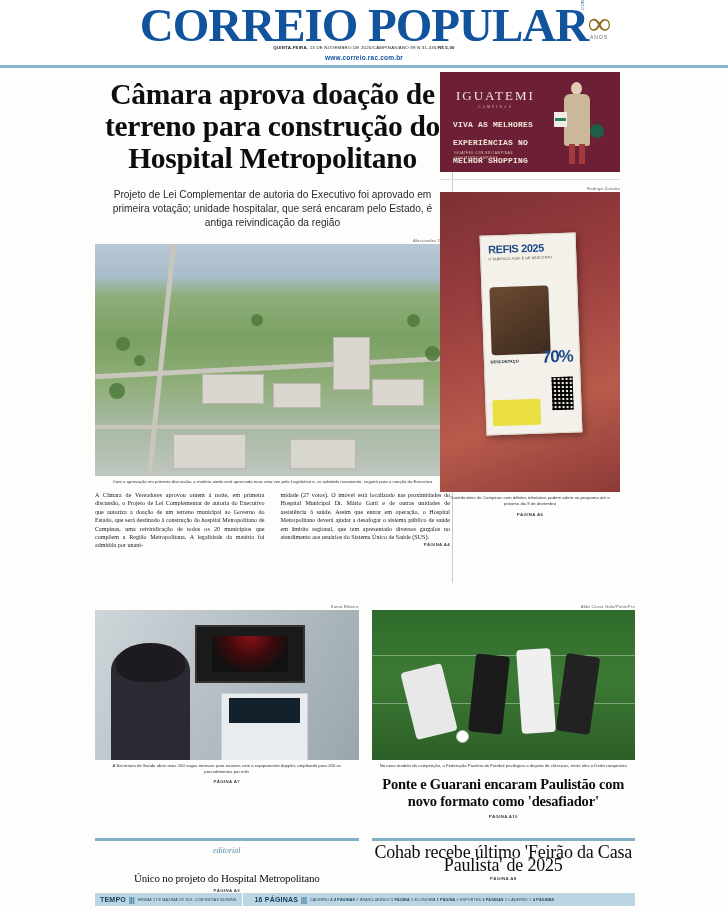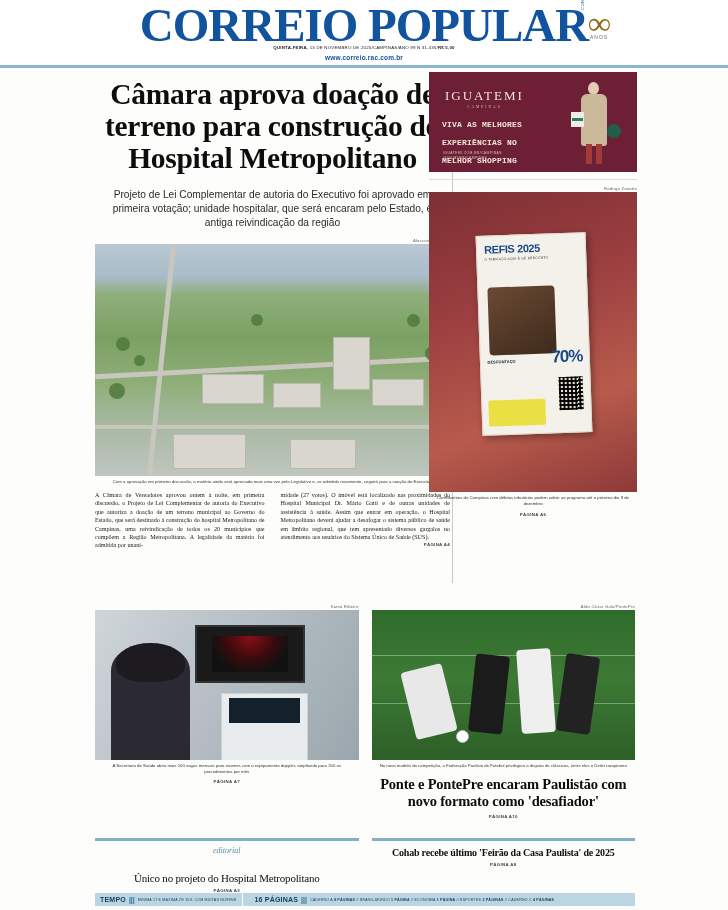--- a/index.html
+++ b/index.html
@@ -74,21 +74,21 @@
   .siteline{
     position:absolute;left:0;top:54px;width:728px;text-align:center;
     font-family:"Liberation Sans", sans-serif;
     font-size:6.5px;font-weight:700;color:#12539e;letter-spacing:0.2px;
   }
   .rule-top{
     position:absolute;left:0;top:65px;width:728px;height:3px;background:#8cb6cf;
   }
   
   .left-col{position:absolute;left:95px;top:72px;width:355px;}
-  .right-col{position:absolute;left:429px;top:72px;width:208px;}
+  .right-col{position:absolute;left:440px;top:72px;width:180px;}
   .vrule{
     position:absolute;left:452px;top:78px;width:1px;height:505px;background:#c9c9c9;
   }
   
   .hl{
     font-family:"Liberation Serif", serif;
     font-weight:700;
     font-size:29.5px;
     line-height:32px;
     text-align:center;
@@ -212,22 +212,22 @@
   }
   
   .three{position:absolute;left:95px;top:838px;width:540px;display:flex;gap:13px;}
   .three > div{flex:1;text-align:center;}
   .tbar{height:2.6px;background:#7fb0c8;margin-bottom:5px;}
   .ed-label{
     font-family:"Liberation Serif", serif;font-style:italic;
     font-size:8px;color:#5c8ca6;margin-bottom:17px;
   }
   .bh{
-    font-family:"Liberation Serif", serif;font-weight:700;
-    font-size:10px;line-height:13.6px;color:#0d0d0d;letter-spacing:-0.2px;
+    font-family:"Liberation Serif", serif;font-weight:400;
+    font-size:18px;line-height:13.6px;color:#0d0d0d;letter-spacing:-0.2px;
   }
   .bh.light{font-weight:400;font-size:11px;line-height:13px;}
   .brefs{margin-top:3px;}
   
   .footbar{
     position:absolute;left:95px;top:893px;width:540px;height:13px;
     background:#bcd5e3;display:flex;align-items:center;
   }
   .fb-l{display:flex;align-items:center;padding-left:5px;}
   .fb-sep{width:1px;height:13px;background:#ffffff;margin:0 6px;}
@@ -391,21 +391,21 @@
       <div class="photo soc">
         <div class="line" style="top:30%;"></div>
         <div class="line" style="top:62%;"></div>
         <div class="p1"></div>
           <div class="p2"></div>
           <div class="p3"></div>
           <div class="p4"></div>
         <div class="ball"></div>
       </div>
       <div class="cap">No novo modelo da competição, a Federação Paulista de Futebol privilegiou a disputa de clássicos, entre eles o Derbi campineiro</div>
-      <div class="sh">Ponte e PontePre encaram Paulistão com novo formato como 'desafiador'</div>
+      <div class="sh">Ponte e Guarani encaram Paulistão com novo formato como 'desafiador'</div>
       <div class="pagref" style="margin-top:4px;">PÁGINA A10</div>
     </div>
   </div>
 
   <div class="three">
     <div>
       <div class="tbar"></div>
       <div class="ed-label">editorial</div>
       <div class="bh light">Único no projeto do Hospital Metropolitano</div>
       <div class="pagref brefs">PÁGINA A3</div>

